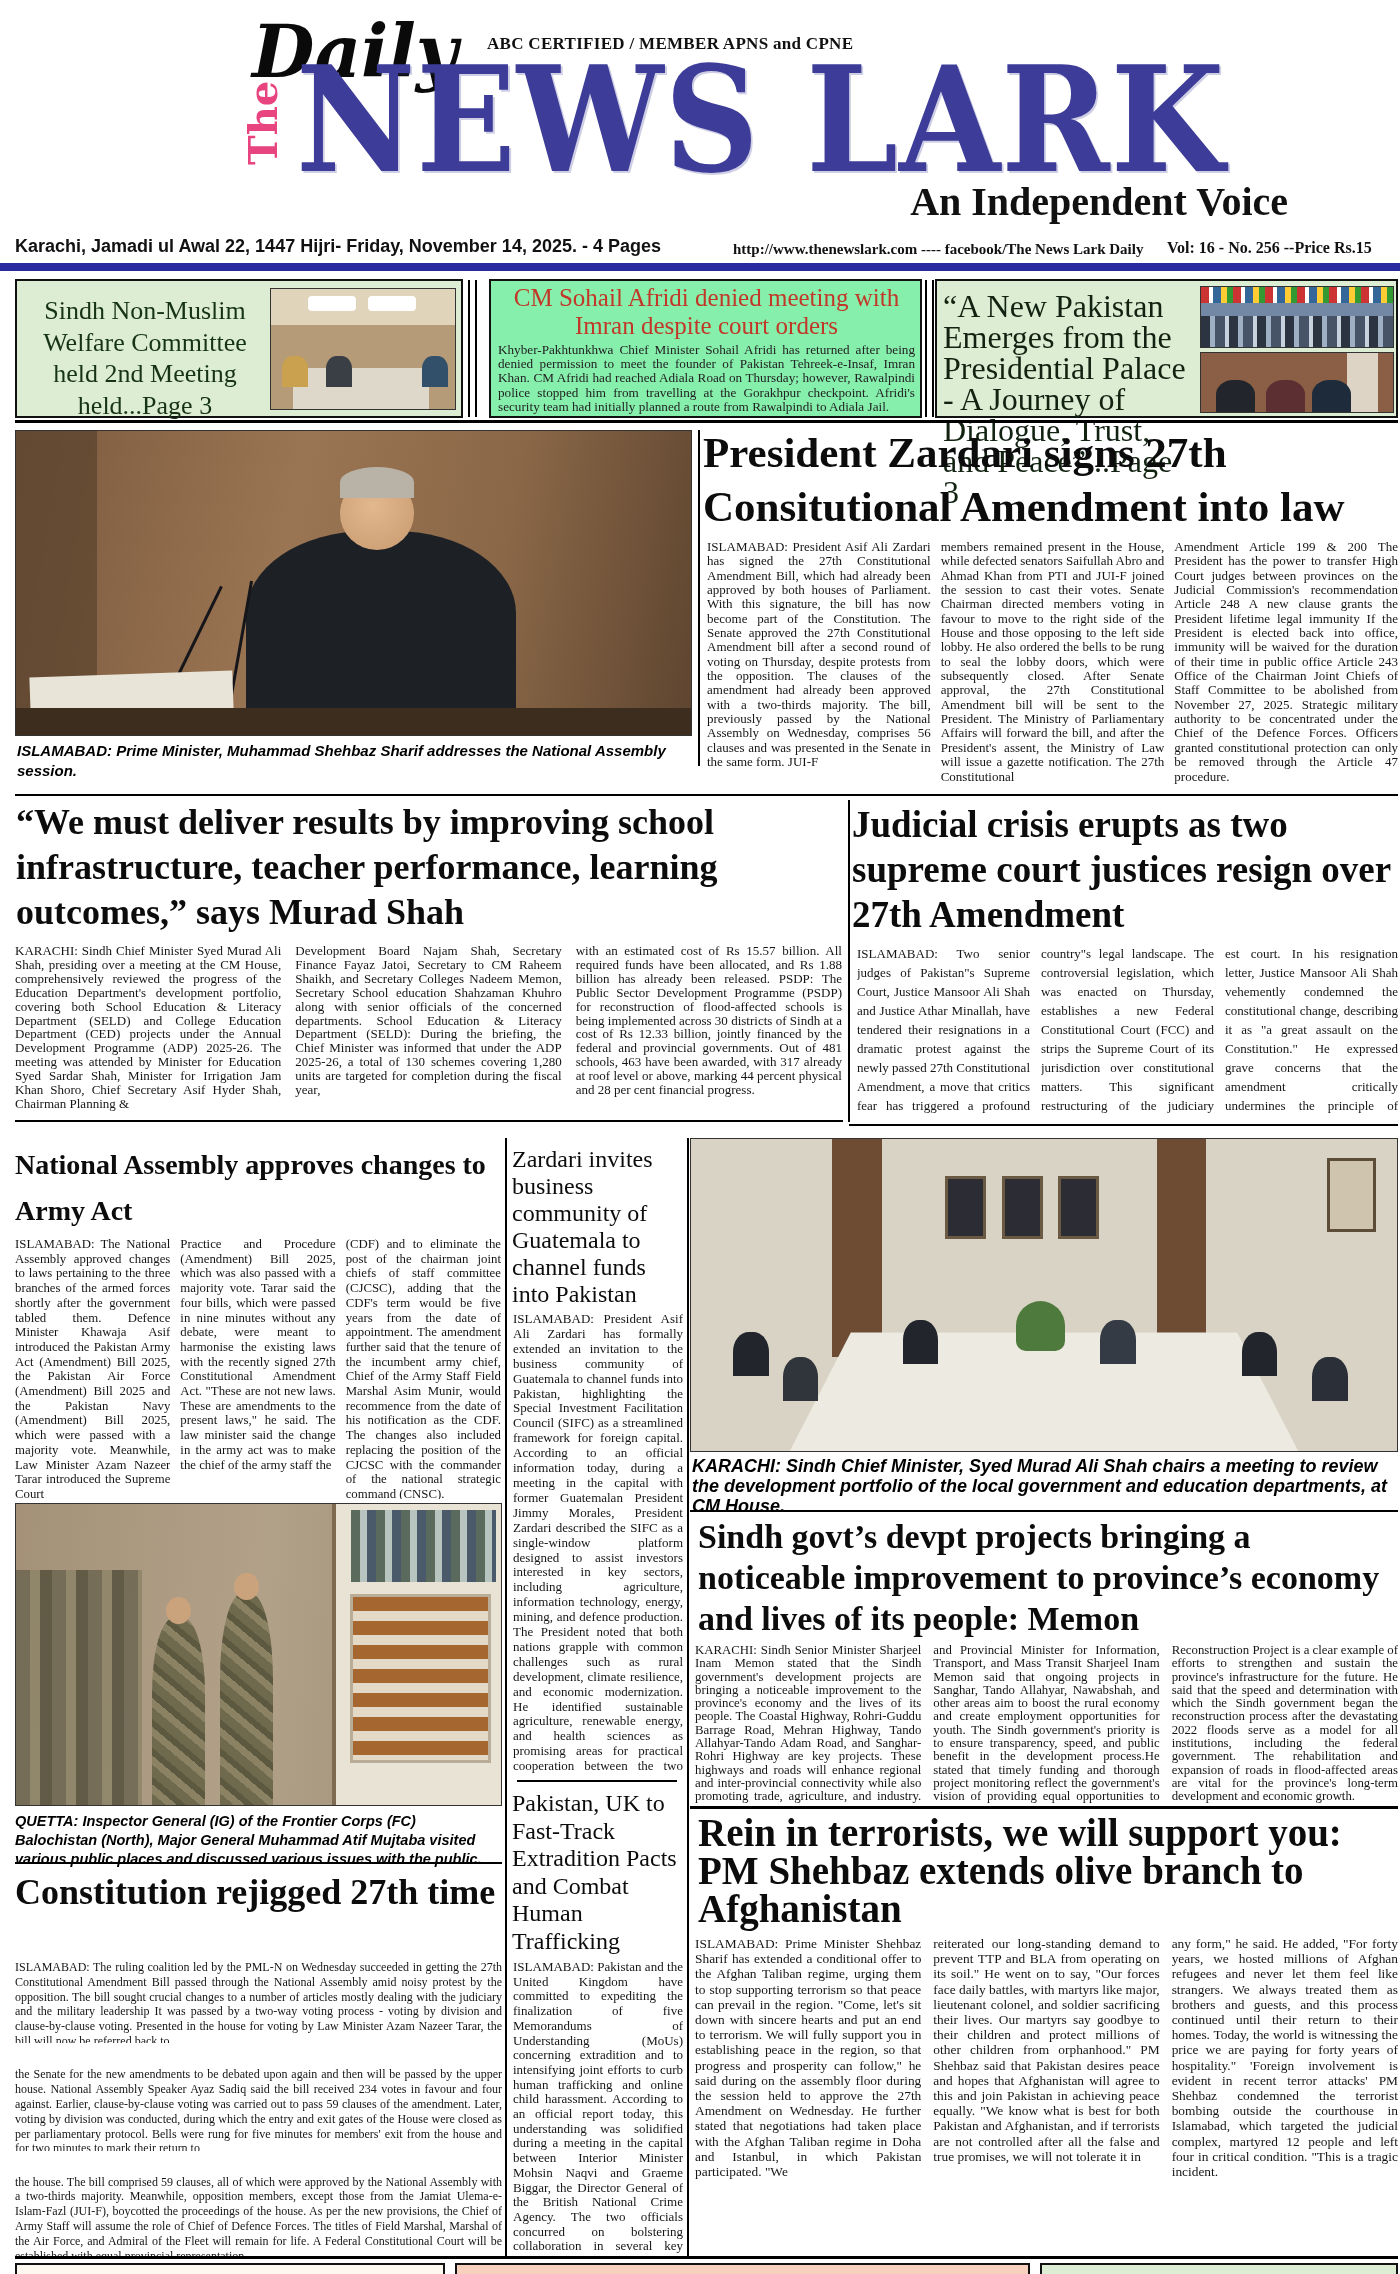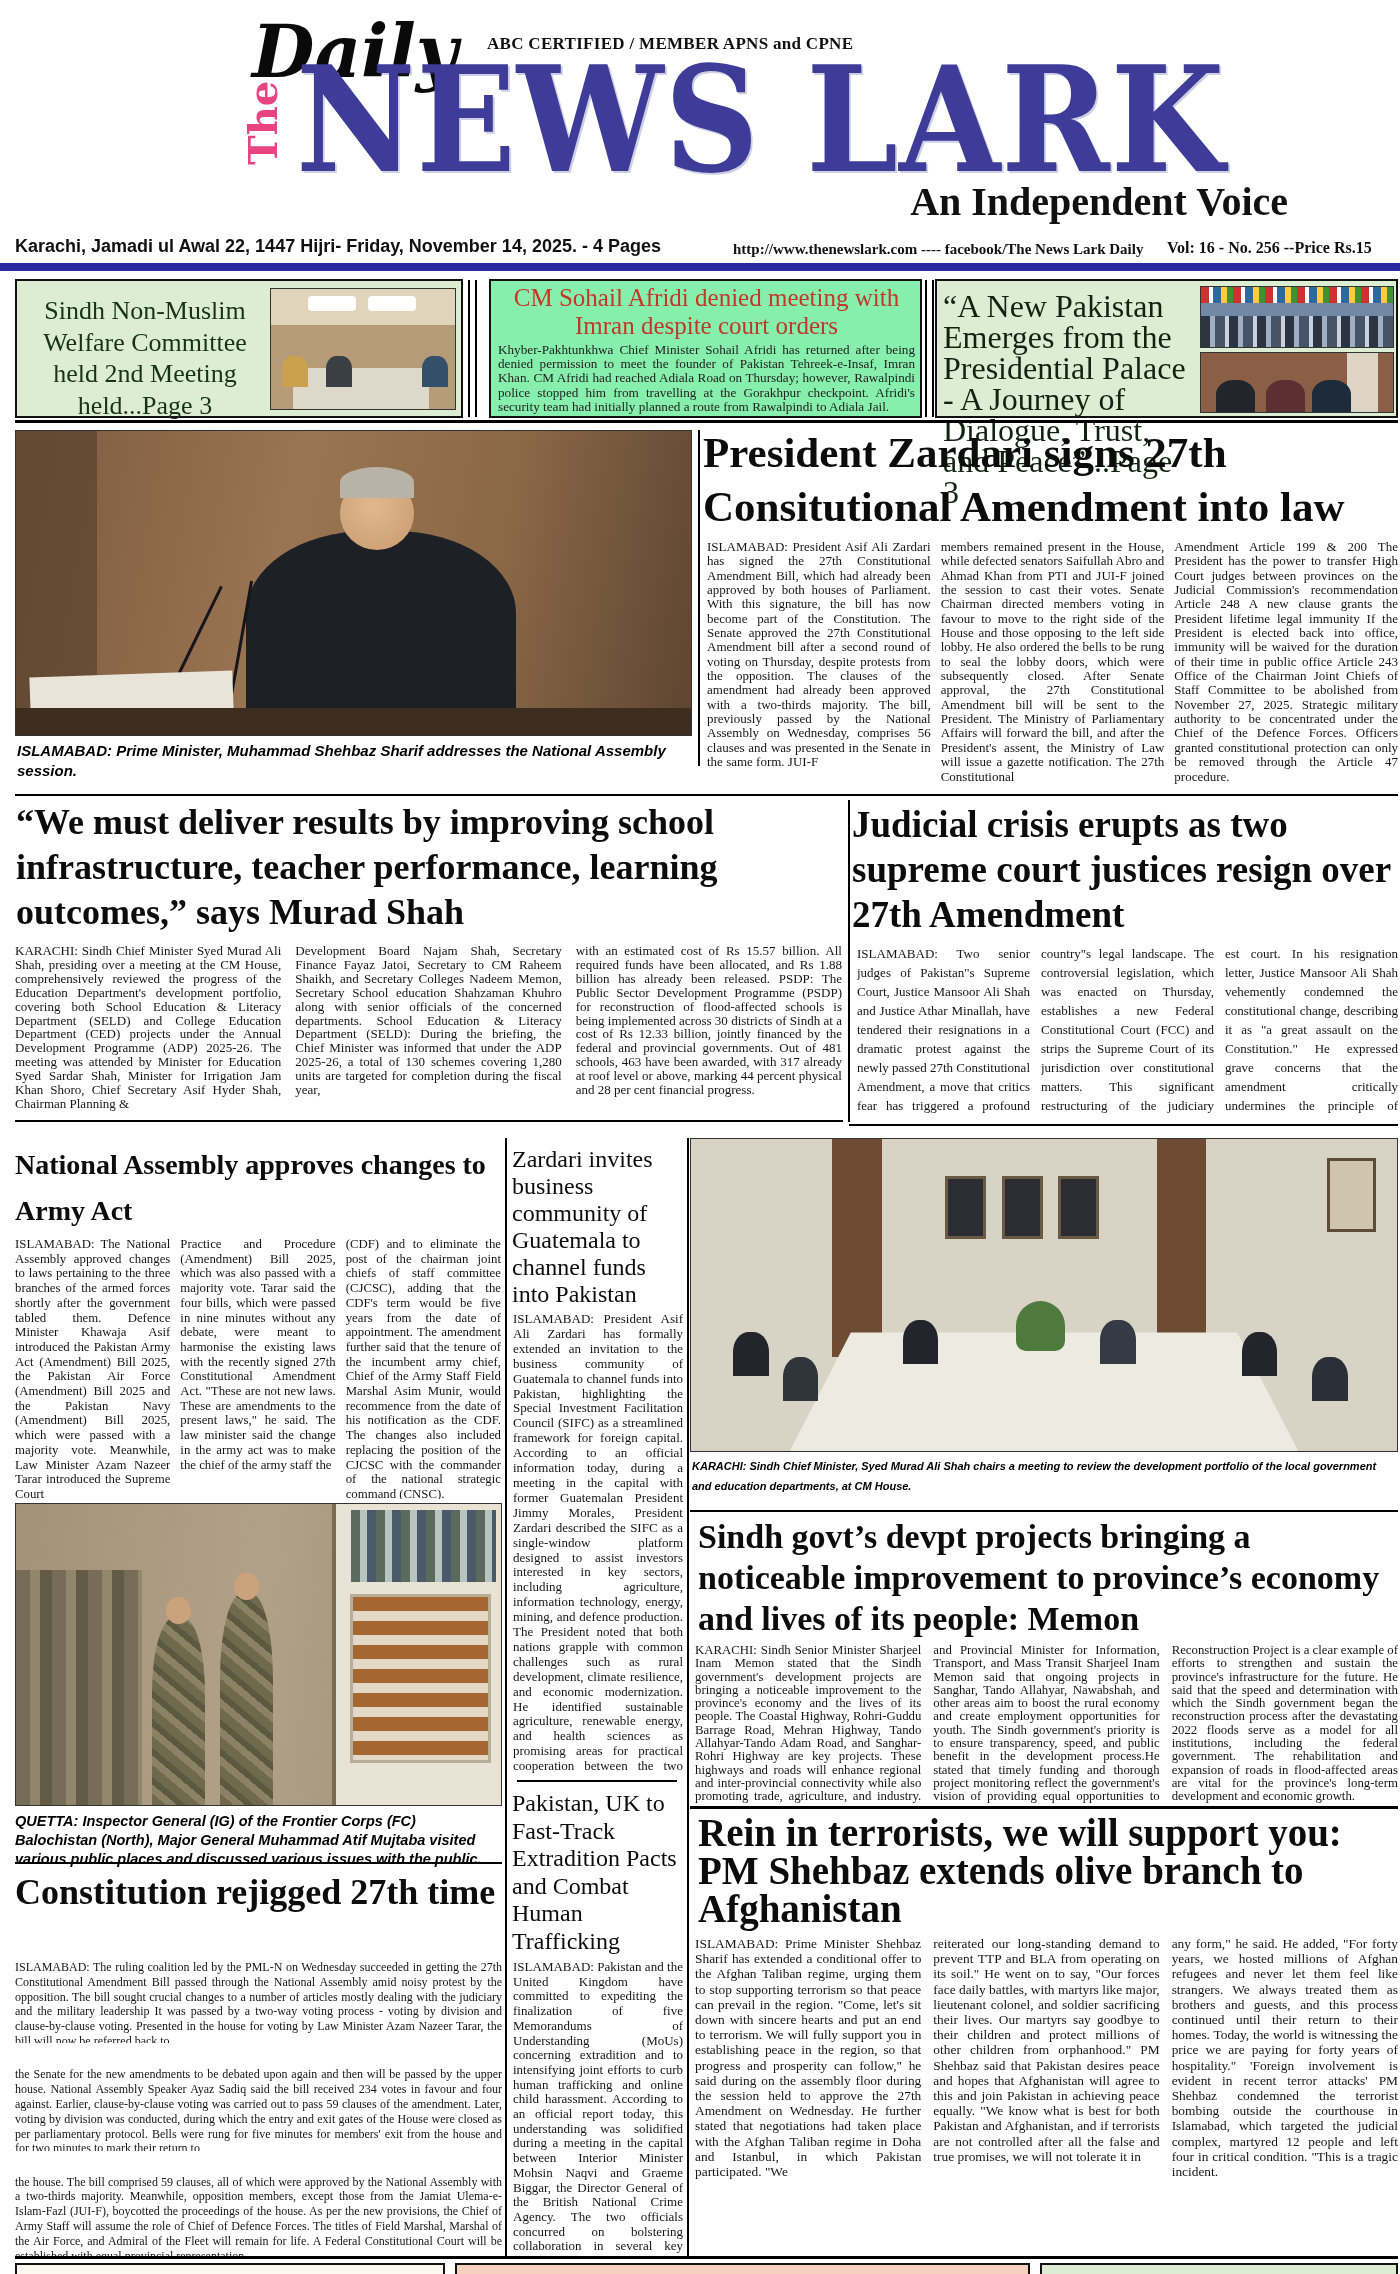--- a/index.html
+++ b/index.html
@@ -72,21 +72,21 @@
   #uk-hl{left:512px;top:1790px;width:172px;font-size:24px;line-height:27.5px;font-weight:400;}
   #uk-body{left:513px;top:1960px;width:170px;height:294px;font-size:13px;line-height:14.7px;}
   #const-hl{left:15px;top:1870px;width:487px;font-size:36px;line-height:44px;}
   #const-cols{left:15px;top:1960px;width:487px;height:298px;font-size:12px;line-height:14.8px;gap:24px;flex-direction:column;}
   #memon-hl{left:698px;top:1516px;width:694px;font-size:34px;line-height:41px;}
   #memon-cols{left:695px;top:1644px;width:703px;height:160px;font-size:12.8px;line-height:13.3px;gap:12px;}
   #rein-hl{left:698px;top:1814px;width:694px;font-size:39px;line-height:38px;}
   #rein-cols{left:695px;top:1936px;width:703px;height:320px;font-size:13.4px;line-height:15.2px;gap:12px;}
   #cap-assembly{left:17px;top:741px;width:672px;}
   #cap-quetta{left:15px;top:1812px;width:487px;font-size:14.5px;line-height:19px;}
-  #cap-cm{left:692px;top:1456px;width:704px;font-size:11px;}
+  #cap-cm{left:692px;top:1456px;width:704px;font-size:18px;}
   
   #ph-assembly{left:15px;top:430px;width:677px;height:306px;
      background:linear-gradient(100deg,#7c5a3e 0%,#9a7553 40%,#8a6747 70%,#5e4530 100%);}
   .pa-panel{position:absolute;left:0;top:0;width:12%;height:100%;background:#4e3a28;opacity:.55;}
   .pa-desk{position:absolute;left:0;bottom:0;width:100%;height:9%;background:#3c2d1e;}
   .pa-papers{position:absolute;left:2%;bottom:7%;width:30%;height:13%;background:#e9e4d8;transform:rotate(-2deg);}
   .pa-suit{position:absolute;left:34%;bottom:7%;width:40%;height:60%;background:#1d2126;border-radius:45% 45% 0 0;}
   .pa-face{position:absolute;left:48%;top:15%;width:11%;height:24%;
      background:radial-gradient(circle at 45% 40%,#e2b88f,#c89a6f);border-radius:50%;}
   .pa-hair{position:absolute;left:48%;top:12%;width:11%;height:10%;background:#b9b2a6;border-radius:50% 50% 0 0;}

